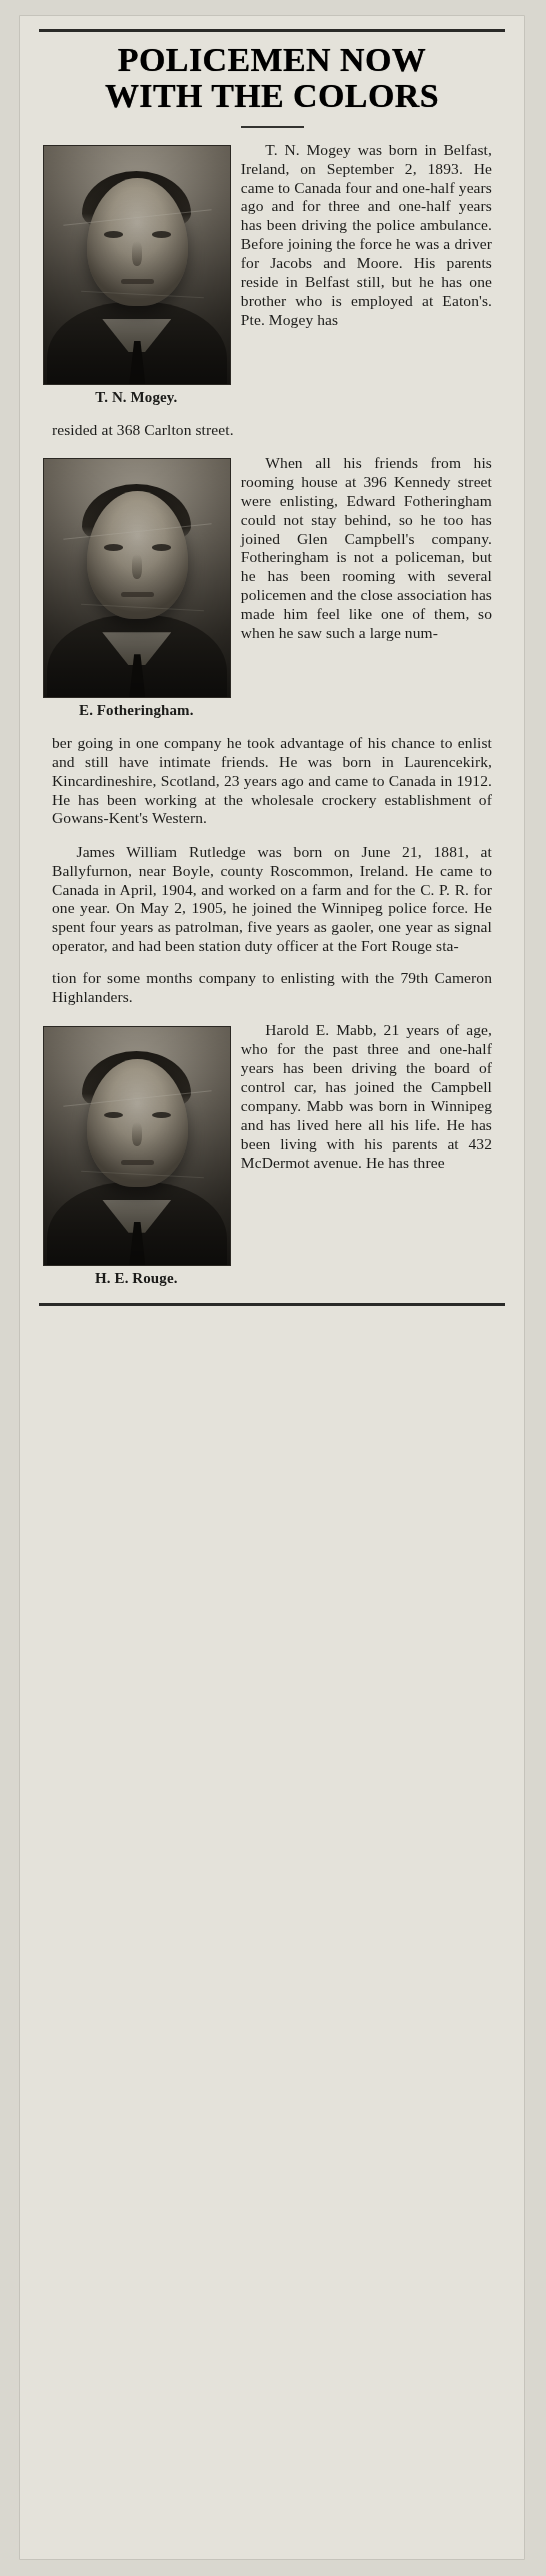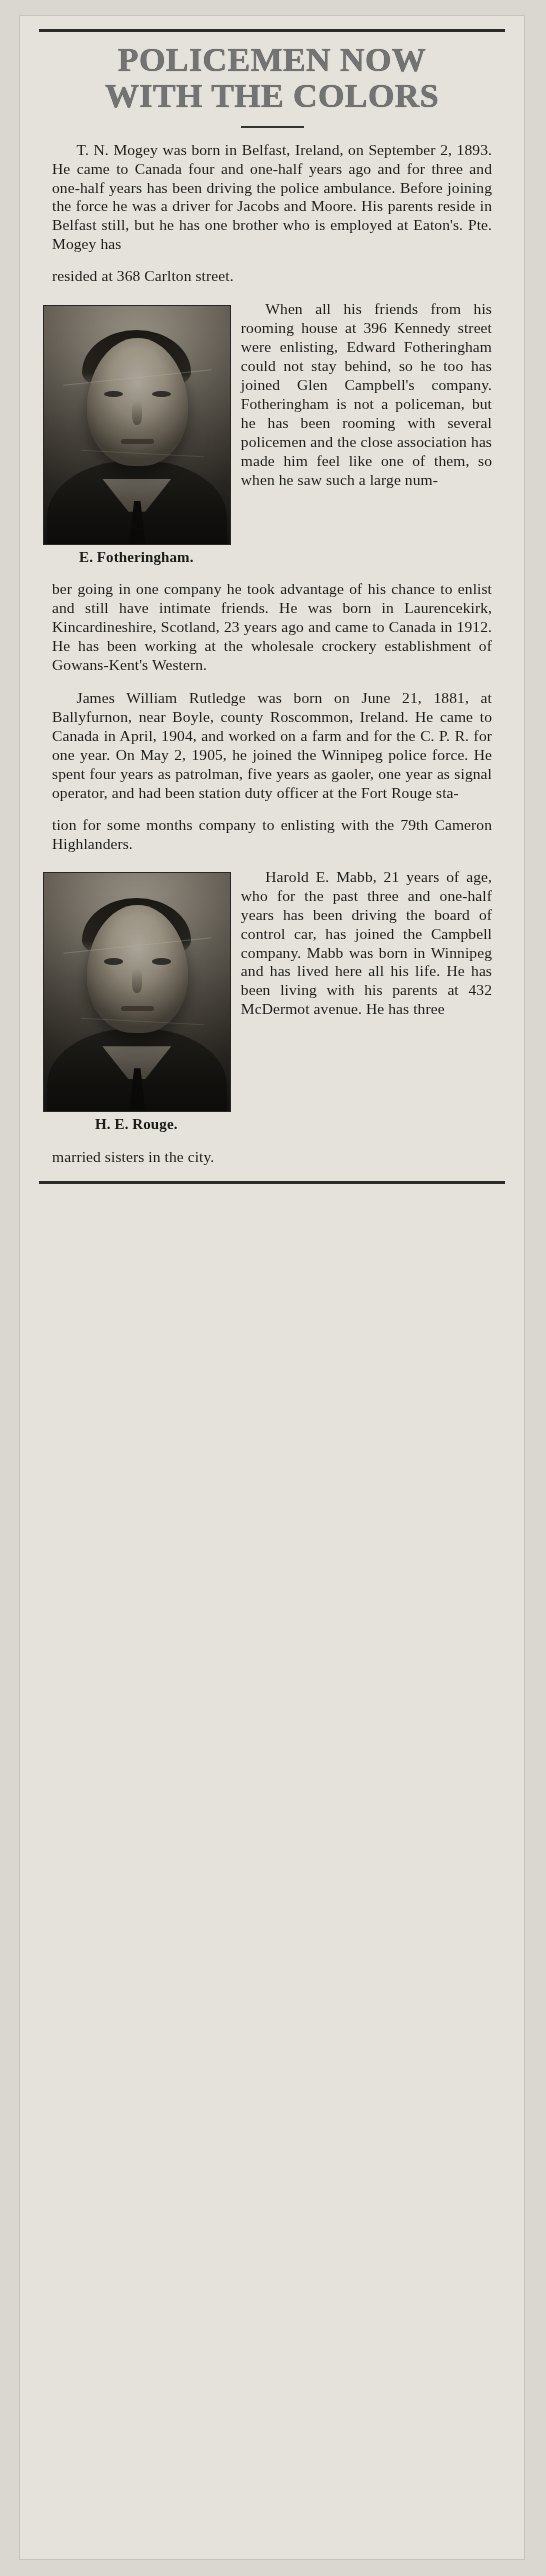--- a/index.html
+++ b/index.html
@@ -43,21 +43,21 @@
     margin: 11.5px 0 0 0;
   }
   h1.headline {
     font-family: "Liberation Serif", serif;
     font-weight: bold;
     text-align: center;
     font-size: 34px;
     line-height: 1.06;
     letter-spacing: 0.4px;
     margin: 2.9px 0 2.9px 0;
-    color: #737373;
+    color: #000000;
     text-shadow: 0 0 0.7px #3a3a36;
   }
   h1.headline .ln2 { display: block; }
   .divider {
     width: 63px;
     height: 2.2px;
     background: #33332f;
     margin: 11.5px auto 13px auto;
   }
   .article {
@@ -217,20 +217,38 @@
     <div class="rule-top"></div>
 
     <h1 class="headline">
       <span>POLICEMEN NOW</span>
       <span class="ln2">WITH THE COLORS</span>
     </h1>
 
     <div class="divider"></div>
 
     <div class="article">
+      <div class="photo">
+        <div class="frame">
+          <div class="pf-bg"></div>
+          <div class="pf-body"></div>
+          <div class="pf-collar"></div>
+          <div class="pf-tie"></div>
+          <div class="pf-hair"></div>
+          <div class="pf-head"></div>
+          <div class="pf-eye l"></div>
+          <div class="pf-eye r"></div>
+          <div class="pf-nose"></div>
+          <div class="pf-mouth"></div>
+          <div class="pf-scratch"></div>
+          <div class="pf-scratch2"></div>
+          <div class="pf-vig"></div>
+        </div>
+        <div class="caption">T. N. Mogey.</div>
+      </div>
       <p class="lede">T. N. Mogey was born in Belfast, Ireland, on September 2, 1893. He came to Canada four and one-half years ago and for three and one-half years has been driving the police ambulance. Before joining the force he was a driver for Jacobs and Moore. His parents reside in Belfast still, but he has one brother who is employed at Eaton's. Pte. Mogey has</p>
       <div class="clear"></div>
       <p class="tail">resided at 368 Carlton street.</p>
     </div>
 
     <div class="article">
       <div class="photo">
         <div class="frame">
           <div class="pf-bg"></div>
           <div class="pf-body"></div>
@@ -273,20 +291,19 @@
           <div class="pf-nose"></div>
           <div class="pf-mouth"></div>
           <div class="pf-scratch"></div>
           <div class="pf-scratch2"></div>
           <div class="pf-vig"></div>
         </div>
         <div class="caption">H. E. Rouge.</div>
       </div>
       <p class="lede">Harold E. Mabb, 21 years of age, who for the past three and one-half years has been driving the board of control car, has joined the Campbell company. Mabb was born in Winnipeg and has lived here all his life. He has been living with his parents at 432 McDermot avenue. He has three</p>
       <div class="clear"></div>
-      <p class="tail">married sisters in the city.</p>
     </div>
 
     <div class="rule-bottom"></div>
 
   </div>
 </div>
 
 
 </body></html>

